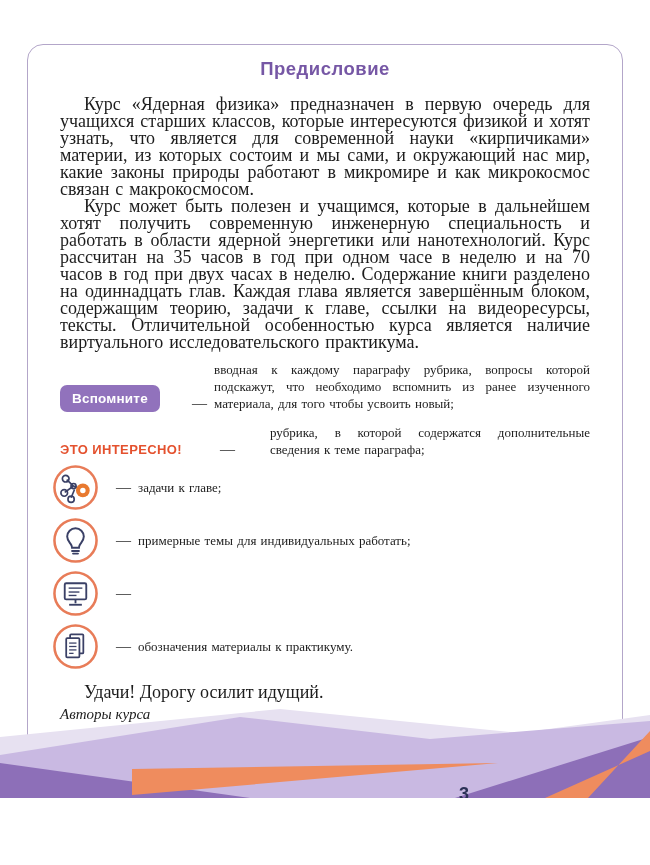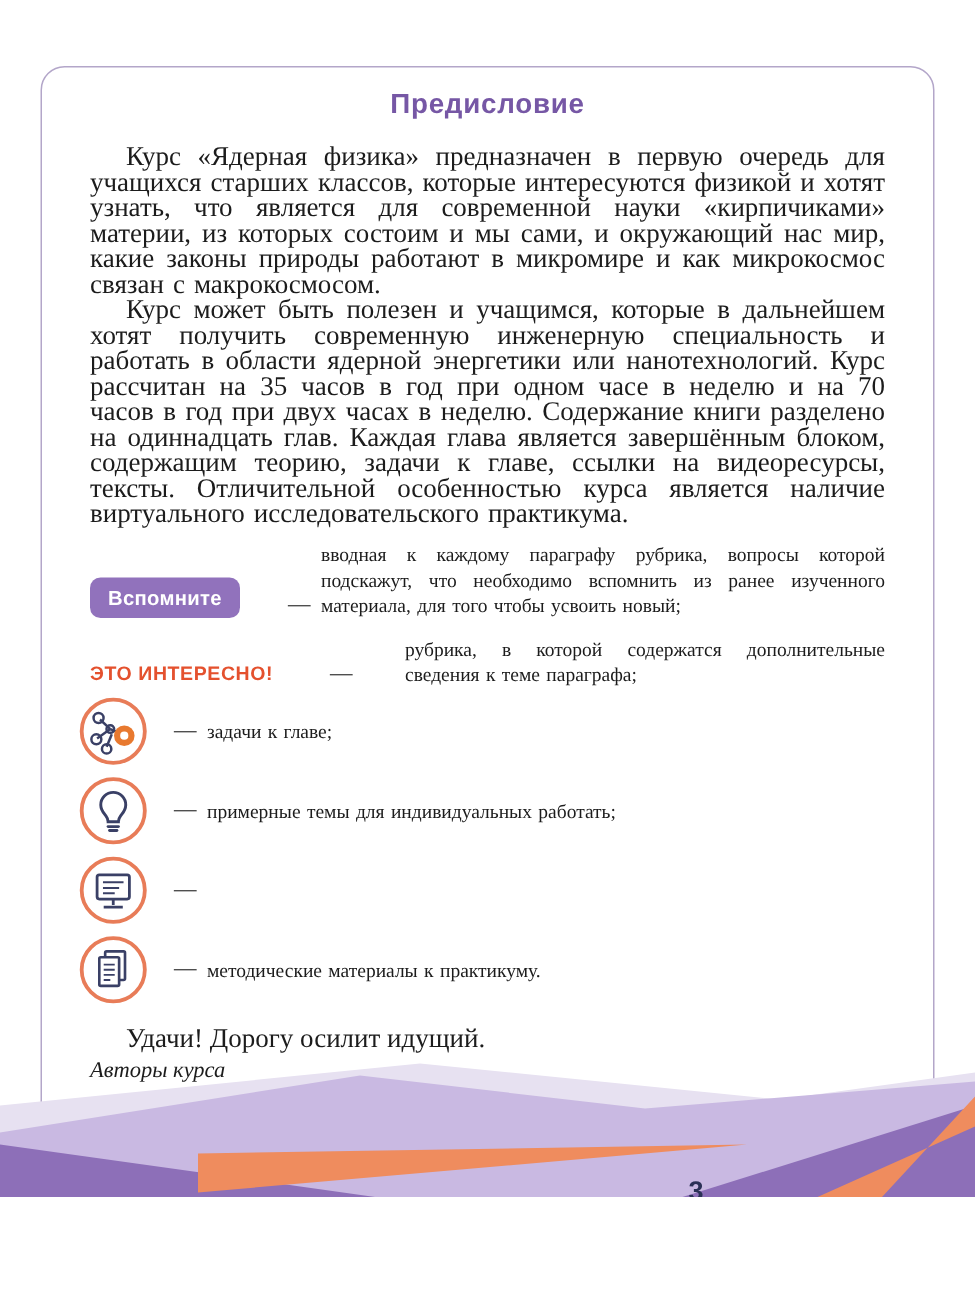--- a/index.html
+++ b/index.html
@@ -168,21 +168,21 @@
             <g stroke="#3a4066" stroke-width="1.3">
               <line x1="17.5" y1="20.5" x2="25" y2="20.5"></line>
               <line x1="17.5" y1="24" x2="25" y2="24"></line>
               <line x1="17.5" y1="27.5" x2="25" y2="27.5"></line>
               <line x1="17.5" y1="31" x2="22" y2="31"></line>
             </g>
           </svg>
         </span>
       </div>
       <div class="legend-dash">—</div>
-      <div class="legend-text">методические материалы к практикуму.</div>
+      <div class="legend-text">обозначения материалы к практикуму.</div>
     </div>
 
     <p class="closing">Удачи! Дорогу осилит идущий.</p>
     <p class="authors">Авторы курса</p>
 
   </div>
 
   <div class="footer-art">
     <svg viewBox="0 0 650 95" xmlns="http://www.w3.org/2000/svg" preserveAspectRatio="none">
       <polygon fill="#e7e1f1" points="0,34 280,6 520,30 650,12 650,95 0,95"></polygon>

